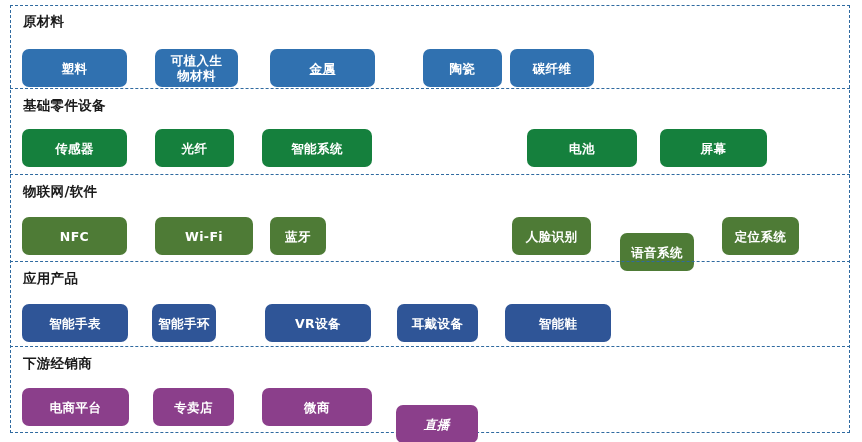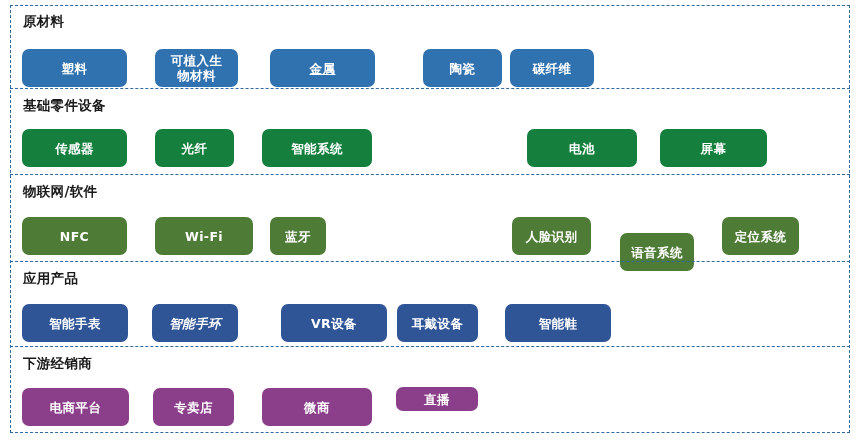--- a/index.html
+++ b/index.html
@@ -123,29 +123,29 @@
           <div class="node pal-green" style="left: 260px; width: 56px; top: 42px; height: 38px;">蓝牙</div>
           <div class="node pal-green" style="left: 502px; width: 79px; top: 42px; height: 38px;">人脸识别</div>
           <div class="node pal-green" style="left: 610px; width: 74px; top: 42px; height: 38px; margin-top: 16px;">语音系统</div>
           <div class="node pal-green" style="left: 712px; width: 77px; top: 42px; height: 38px;">定位系统</div>
         </div>
       </div>
       <div class="chain-row" style="top: 256px; height: 85px;">
         <div class="row-title">应用产品</div>
         <div class="node-strip">
           <div class="node pal-navy" style="left: 12px; width: 106px; top: 42px; height: 38px;">智能手表</div>
-          <div class="node pal-navy" style="left: 142px; width: 86px; top: 42px; height: 38px; font-style: italic;">智能手环</div>
-          <div class="node pal-navy" style="left: 255px; width: 106px; top: 42px; height: 38px; margin-left: 16px;">VR设备</div>
+          <div class="node pal-navy" style="left: 142px; width: 64px; top: 42px; height: 38px;">智能手环</div>
+          <div class="node pal-navy" style="left: 255px; width: 106px; top: 42px; height: 38px;">VR设备</div>
           <div class="node pal-navy" style="left: 387px; width: 81px; top: 42px; height: 38px;">耳戴设备</div>
           <div class="node pal-navy" style="left: 495px; width: 106px; top: 42px; height: 38px;">智能鞋</div>
         </div>
       </div>
       <div class="chain-row" style="top: 341px; height: 86px;">
         <div class="row-title">下游经销商</div>
         <div class="node-strip">
           <div class="node pal-purple" style="left: 12px; width: 107px; top: 41px; height: 38px;">电商平台</div>
           <div class="node pal-purple" style="left: 143px; width: 81px; top: 41px; height: 38px;">专卖店</div>
           <div class="node pal-purple" style="left: 252px; width: 110px; top: 41px; height: 38px;">微商</div>
-          <div class="node pal-purple" style="left: 386px; width: 82px; top: 40px; height: 24px;">直播</div>
+          <div class="node pal-purple" style="left: 386px; width: 82px; top: 58px; height: 38px; font-style: italic;">直播</div>
         </div>
       </div>
     </div>
 </div>
 
 </body></html>

